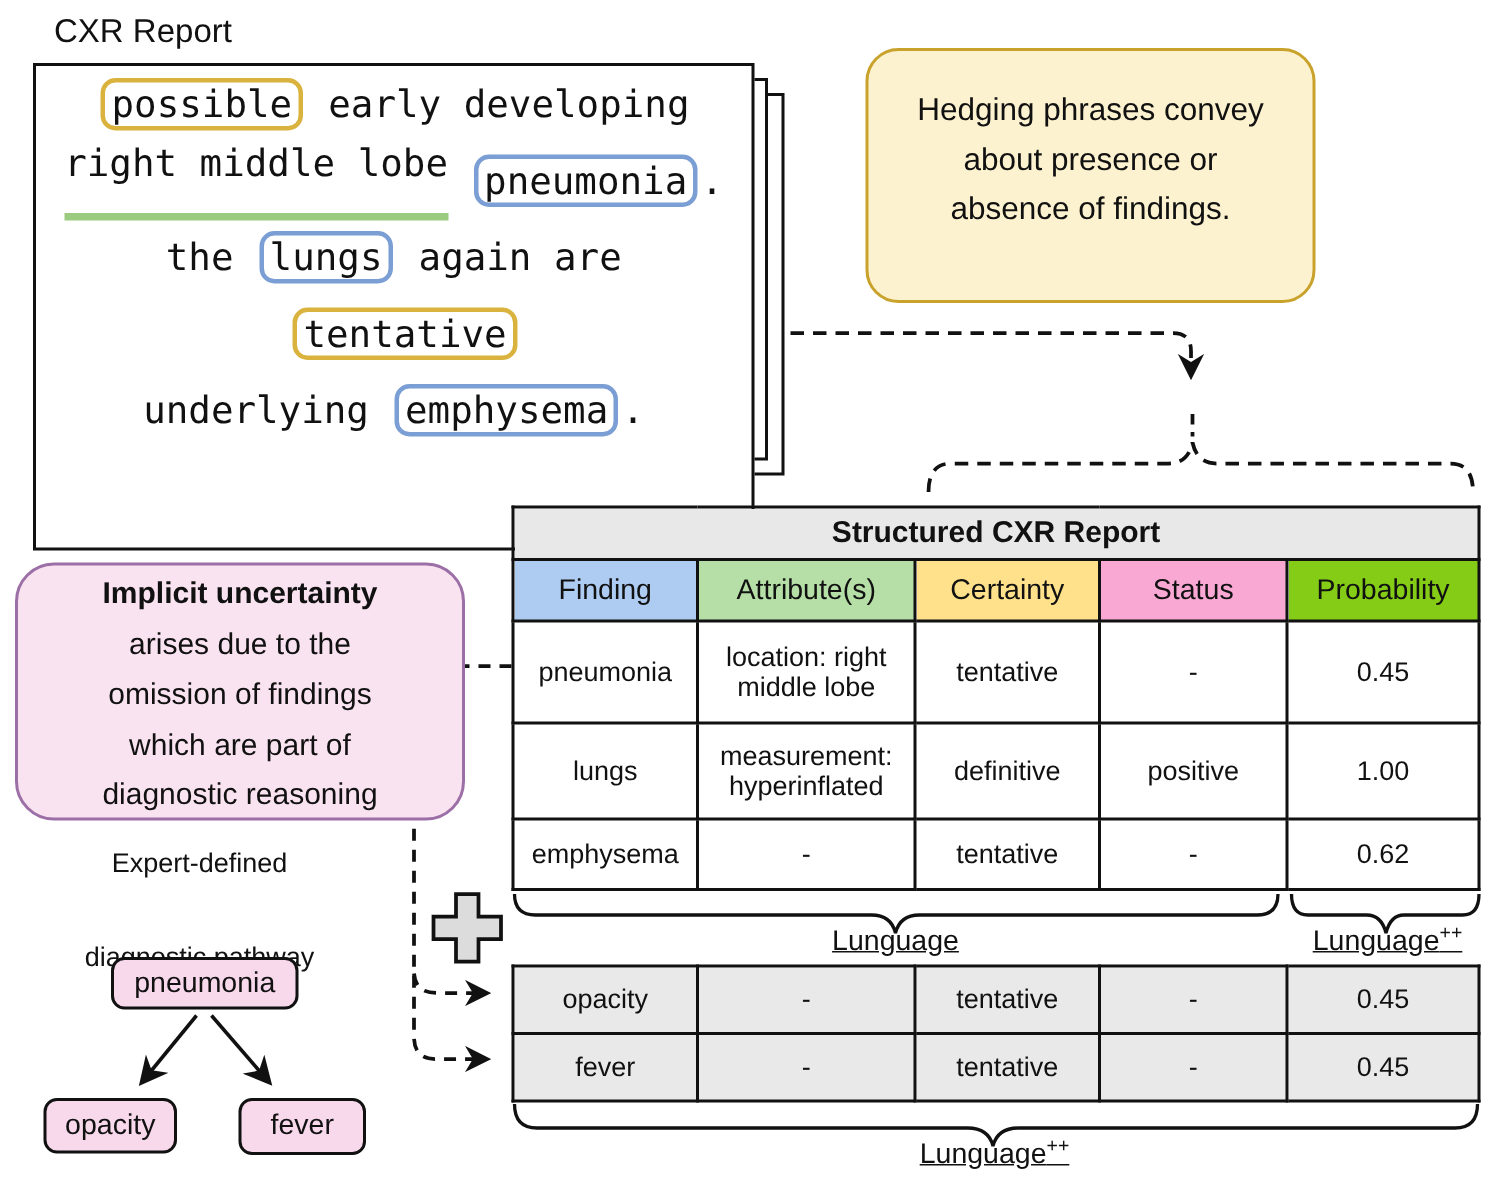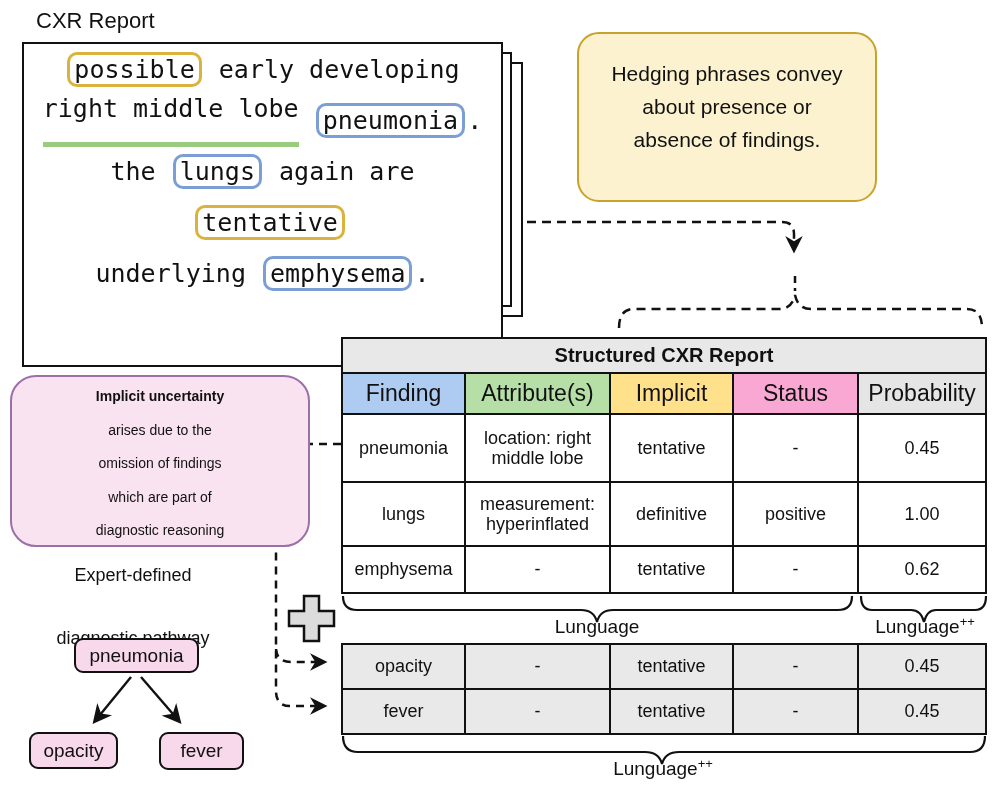--- a/index.html
+++ b/index.html
@@ -27,40 +27,40 @@
   
   .callout{position:absolute;box-sizing:border-box;text-align:center;}
   .callout-hedging{
     left:577px;top:32px;width:300px;height:170px;border-radius:22px;
     background:var(--callout_bg);border:2.5px solid var(--callout_border);
     font-size:21px;line-height:33px;padding-top:23px;
   }
   .callout-implicit{
     left:10px;top:375px;width:300px;height:172px;border-radius:26px;
     background:var(--implicit_bg);border:2.5px solid var(--implicit_border);
-    font-size:14px;line-height:33.5px;padding-top:3px;
+    font-size:20px;line-height:33.5px;padding-top:3px;
   }
   .bold-line{font-weight:bold;}
 
   
   .tbl-wrap{position:absolute;left:341px;border-radius:27px;}
   .main-tbl{top:337px;}
   .extra-tbl{top:643px;}
   table{border-collapse:collapse;table-layout:fixed;width:646px;}
   th,td{border:2.5px solid #111;text-align:center;vertical-align:middle;
         font-size:18px;line-height:1.12;padding:1px 2px;overflow:hidden;}
   .tbl-title td{background:var(--title_gray);font-size:20px;font-weight:bold;height:31px;}
-  .main-tbl thead th{font-weight:normal;font-size:23px;height:37px;}
+  .main-tbl thead th{font-weight:normal;font-size:19px;height:37px;}
   .main-tbl tbody tr:nth-child(1) td{height:64px;}
   .main-tbl tbody tr:nth-child(2) td{height:60px;}
   .main-tbl tbody tr:nth-child(3) td{height:43px;}
   .extra-tbl td{background:var(--row_gray);height:41px;}
 
   
-  .brace-label{position:absolute;font-size:19px;transform:translateX(-50%);white-space:nowrap;}
+  .brace-label{position:absolute;font-size:19px;transform:translateX(-50%);white-space:nowrap;text-decoration:underline;}
   .brace-label sup{font-size:13px;}
   .bl1{left:597px;top:614px;}
   .bl2{left:925px;top:614px;}
   .bl3{left:663px;top:756px;}
 
   
   .path-title{position:absolute;font-size:18px;transform:translateX(-50%);white-space:nowrap;}
   .pt1{left:133px;top:565px;}
   .pt2{left:133px;top:628px;}
   .node{
@@ -140,23 +140,23 @@
           <col style="width:125px">
           <col style="width:128px">
         </colgroup>
       <thead>
         <tr class="tbl-title">
             <td colspan="5">Structured CXR Report</td>
           </tr>
         <tr id="main-head">
             <th style="background: rgb(174, 203, 242);">Finding</th>
             <th style="background: rgb(181, 223, 166);">Attribute(s)</th>
-            <th style="background: rgb(255, 225, 140);">Implicit</th>
+            <th style="background: rgb(255, 225, 140);">Certainty</th>
             <th style="background: #f9a8d4;">Status</th>
-            <th style="background: #e5e5e5;">Probability</th>
+            <th style="background: #84cc16;">Probability</th>
           </tr>
       </thead>
       <tbody id="main-body">
           <tr>
             <td>pneumonia</td>
             <td>location: right middle lobe</td>
             <td>tentative</td>
             <td>-</td>
             <td>0.45</td>
           </tr>

